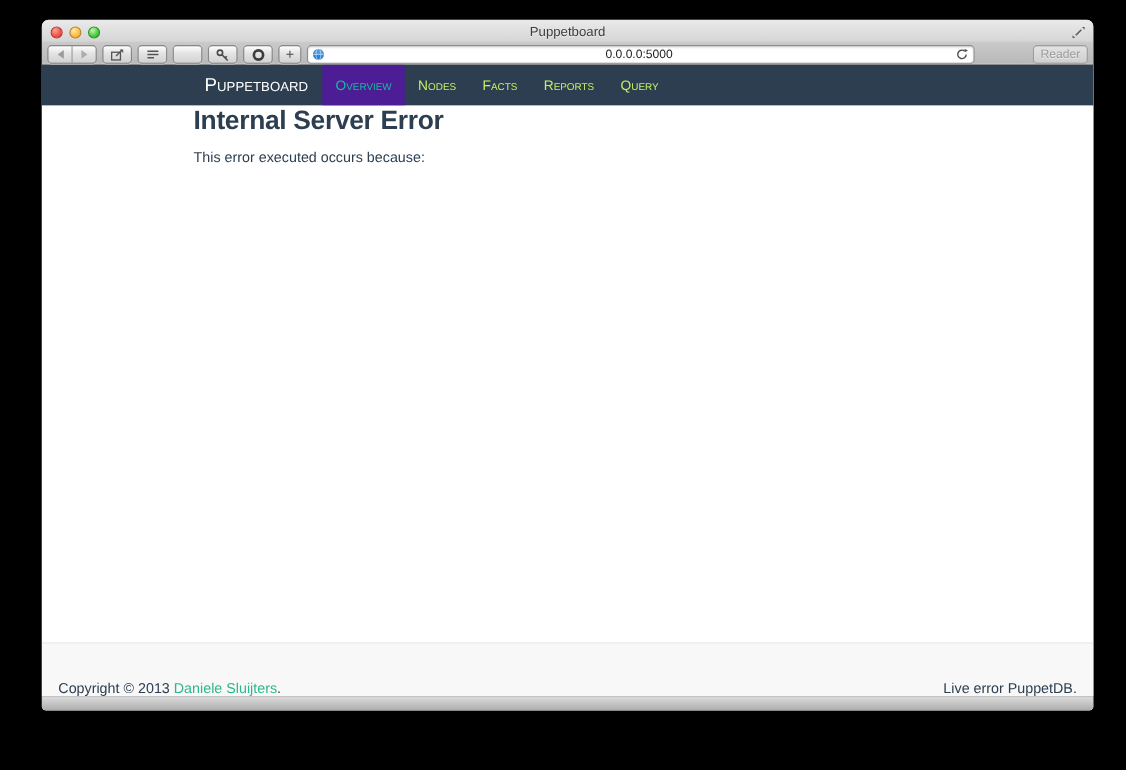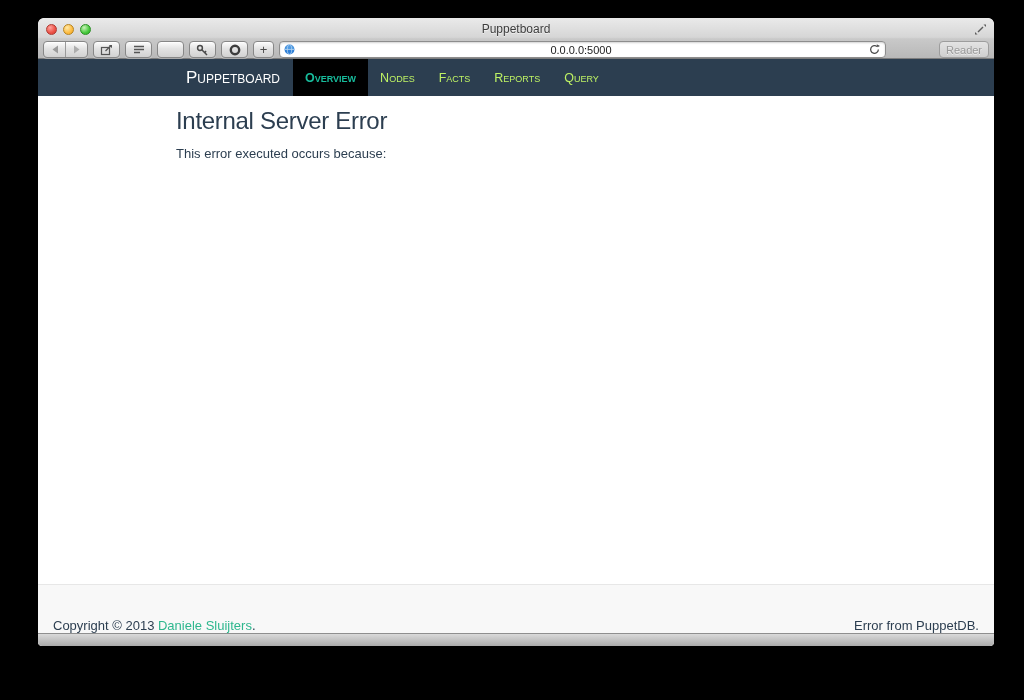--- a/index.html
+++ b/index.html
@@ -97,27 +97,26 @@
     padding: 0 10px; margin-right: 3px;
     cursor: default;
   }
   .nav-item {
     font-variant: small-caps;
     font-size: 12.5px; color: #bef264;
     display: flex; align-items: center;
     padding: 0 12px;
     cursor: default;
   }
-  .nav-item.active { background: #000000; color: #18bc9c; font-weight: bold; }
+  .nav-item.active { background: #4c1d95; color: #18bc9c; }
 
   .content { flex: 1; background: #fff; }
   .container { width: 680px; margin: 0 auto; }
   .page-heading {
-    margin-top: 11px;
-    font-size: 24px; font-weight: 400; letter-spacing: -0.3px;
+    font-size: 24px; font-weight: 700; letter-spacing: -0.3px;
     color: #2c3e50;
   }
   .body-text { font-size: 13px; color: #2c3e50; line-height: 1.25; }
   .intro { margin-top: 11px; }
   .reasons { margin-top: 13px; padding-left: 17px; color: #2c3e50; }
   .reasons li { font-size: 13px; line-height: 1.18; color: #2c3e50; }
   .reasons li + li { margin-top: 2px; }
   .outro { margin-top: 13px; }
 
   .page-footer {
@@ -255,19 +254,19 @@
         <div class="container">
           <h1 class="page-heading">Internal Server Error</h1>
           <p class="body-text intro">This error executed occurs because:</p>
         </div>
       </div>
 
       <div class="page-footer">
         <div>
           <span>Copyright © 2013 </span><a href="#" class="footer-link">Daniele Sluijters</a><span>.</span>
         </div>
-        <div>Error from PuppetDB.</div>
+        <div>Live error PuppetDB.</div>
       </div>
     </div>
 
     <div class="bottom-frame"></div>
   </div>
 </div>
 
 </body></html>

